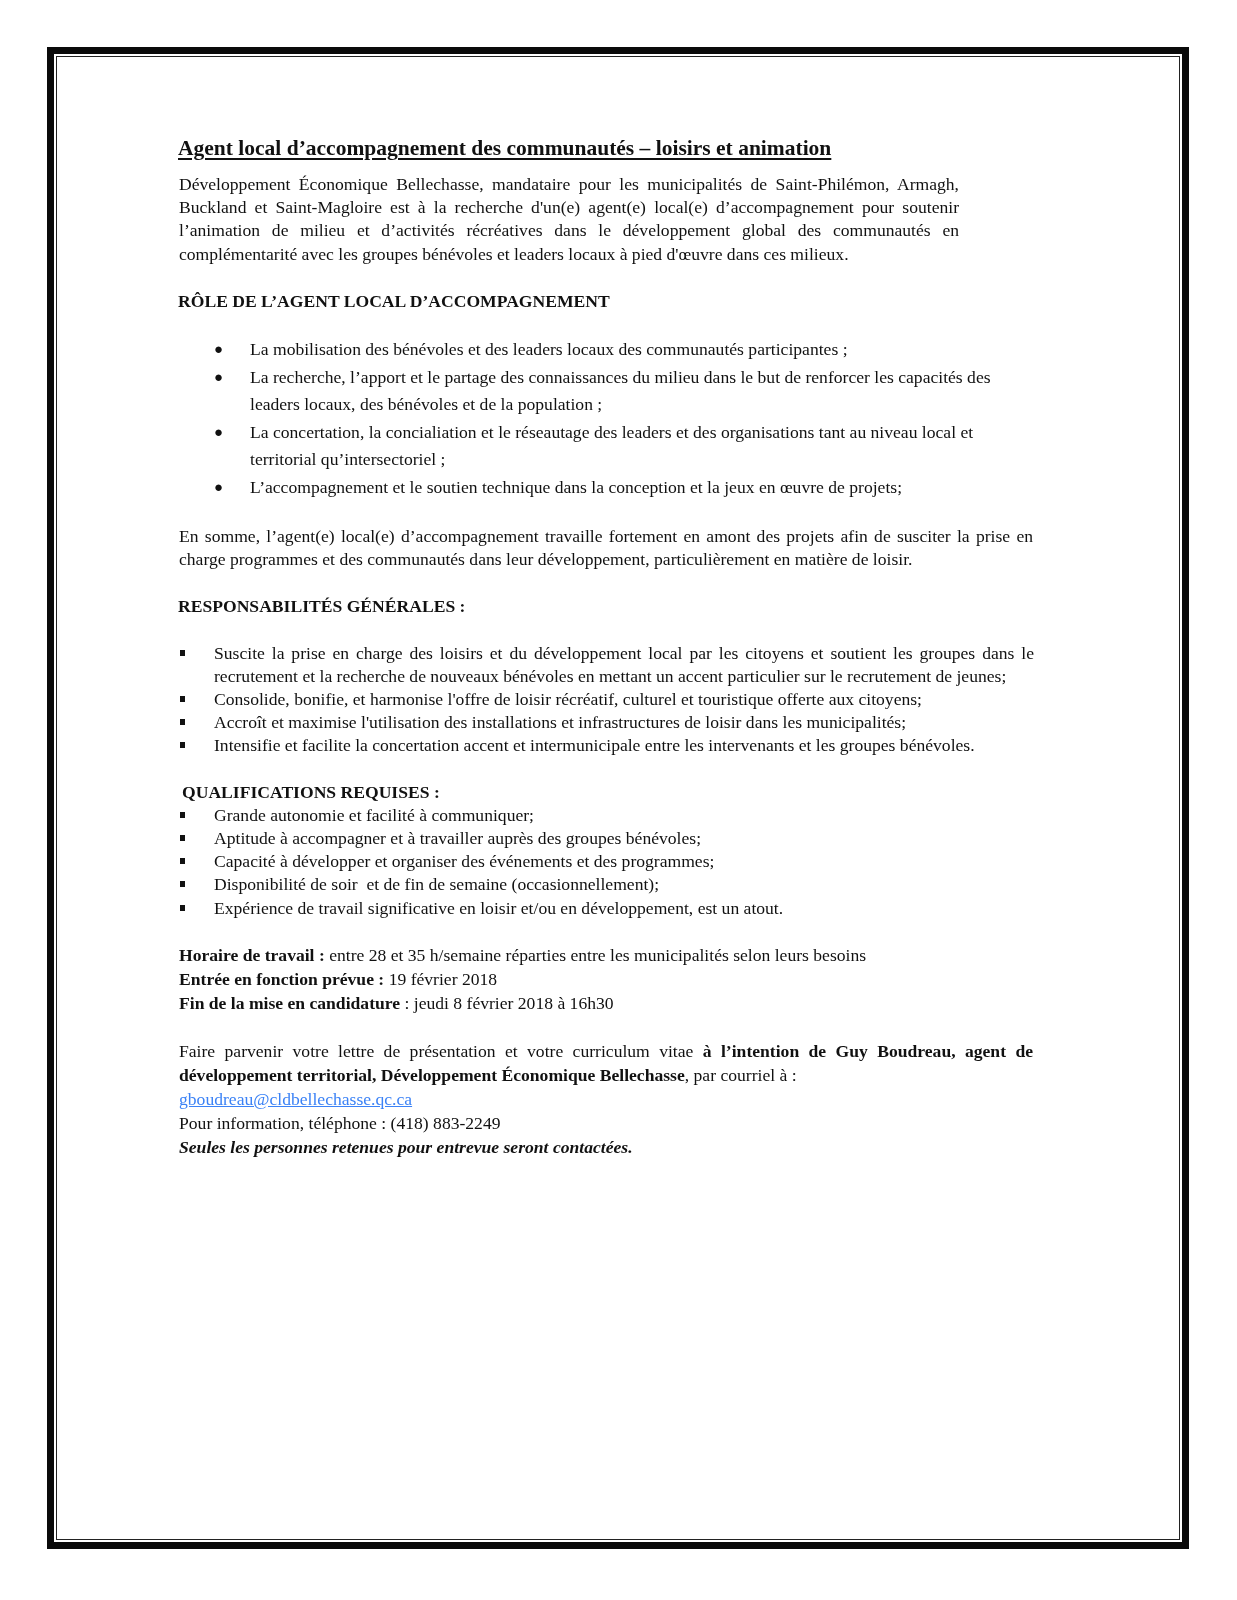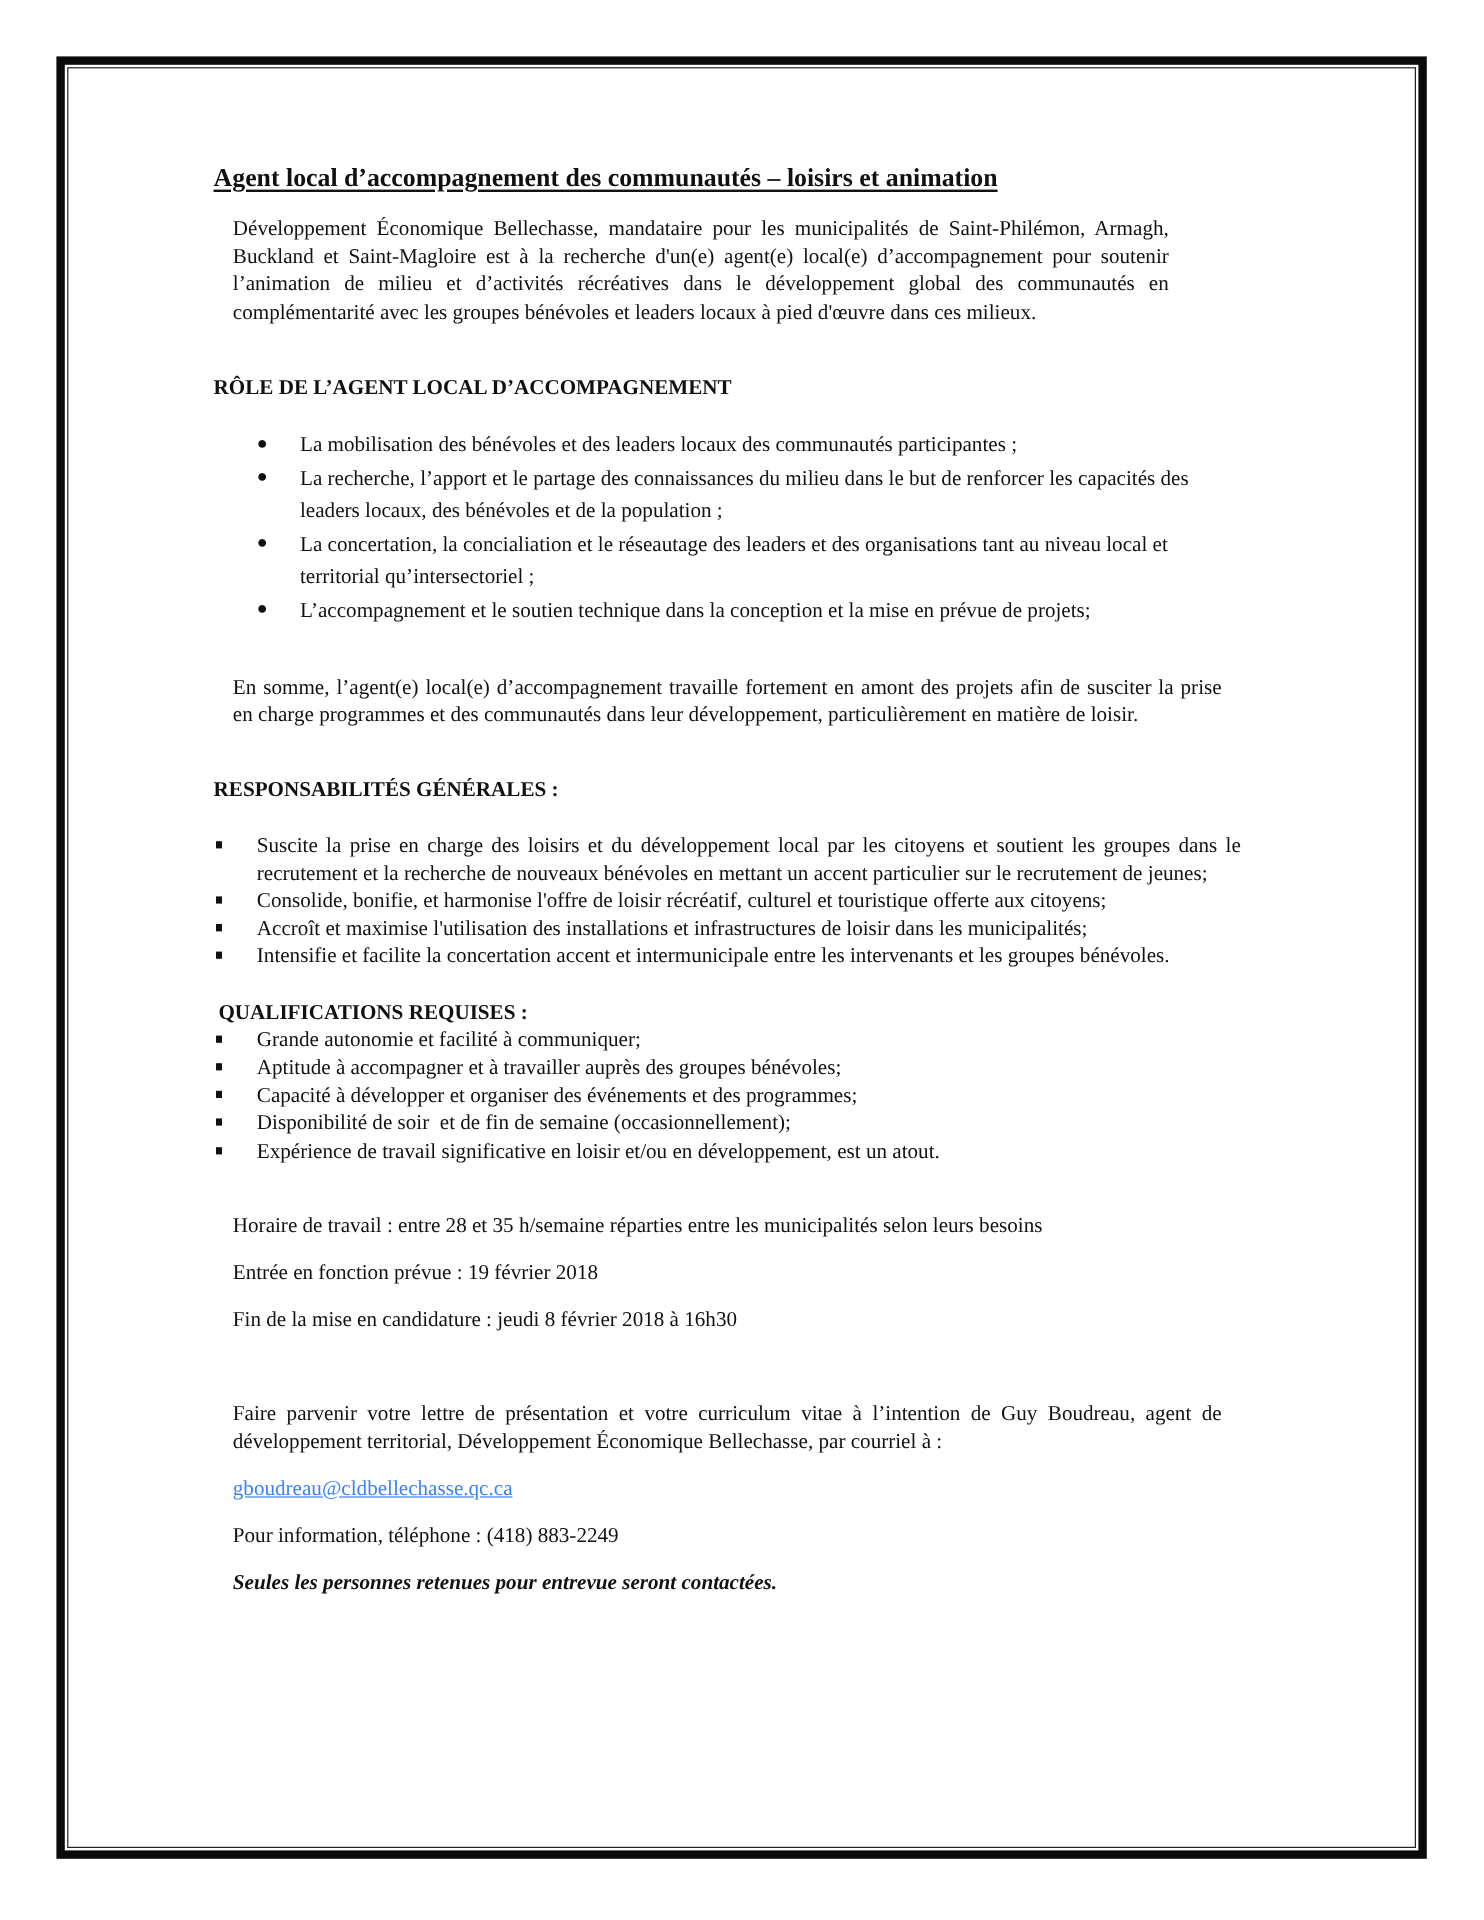--- a/index.html
+++ b/index.html
@@ -5,32 +5,32 @@
     html, body { margin: 0; padding: 0; background: #ffffff; }
     body { width: 1237px; height: 1600px; position: relative; overflow: hidden;
            font-family: "Liberation Serif", "DejaVu Serif", serif; color: #111; }
     .frame-outer { position: absolute; left: 47px; top: 47px; width: 1142px; height: 1502px;
                    box-sizing: border-box; border: 7px solid #0a0a0a; }
     .frame-inner { position: absolute; left: 56px; top: 56px; width: 1124px; height: 1484px;
                    box-sizing: border-box; border: 1.5px solid #222; }
     .content { position: absolute; left: 178px; top: 133px; width: 856px; font-size: 17.6px; line-height: 23.2px; }
     .title { font-weight: bold; font-size: 21.5px; text-decoration: underline; text-underline-offset: 3px;
              text-decoration-thickness: 2px; margin: 0 0 10px 0; line-height: 30px; white-space: nowrap; }
-    p { margin: 16px; }
+    p { margin: 1px; }
     .justify { text-align: justify; }
     .intro { width: 780px; }
     .heading { font-weight: bold; margin: 0; }
     .gap-lg { height: 23px; }
     ul.dots { list-style: none; margin: 0; padding: 0; }
     ul.dots li { position: relative; padding-left: 72px; line-height: 27.5px; }
     ul.dots li .bullet { position: absolute; left: 36px; top: 0; font-size: 15px; }
     ul.sq { list-style: none; margin: 0; padding: 0; }
     ul.sq li { position: relative; padding-left: 36px; text-align: justify; }
     ul.sq li .bullet { position: absolute; left: 2px; top: 8px; width: 5px; height: 6px; background: #111; }
-    .bold { font-weight: normal; }
+    .bold { font-weight: bold; }
     .italic-bold { font-weight: bold; font-style: italic; }
     a.email { color: #3b82f6; text-decoration: underline; text-align: center; }
   </style>
 </head>
 <body>
 
 <div class="frame-outer"></div>
 <div class="frame-inner"></div>
 
 <div class="content">
@@ -39,21 +39,21 @@
   <p class="justify intro">Développement Économique Bellechasse, mandataire pour les municipalités de Saint-Philémon, Armagh, Buckland et Saint-Magloire est à la recherche d'un(e) agent(e) local(e) d’accompagnement pour soutenir l’animation de milieu et d’activités récréatives dans le développement global des communautés en complémentarité avec les groupes bénévoles et leaders locaux à pied d'œuvre dans ces milieux.</p>
 
   <div class="gap-lg"></div>
   <p class="heading">RÔLE DE L’AGENT LOCAL D’ACCOMPAGNEMENT</p>
   <div class="gap-lg"></div>
 
   <ul class="dots">
     <li><span class="bullet">●</span><span>La mobilisation des bénévoles et des leaders locaux des communautés participantes ;</span></li>
     <li><span class="bullet">●</span><span>La recherche, l’apport et le partage des connaissances du milieu dans le but de renforcer les capacités des leaders locaux, des bénévoles et de la population ;</span></li>
     <li><span class="bullet">●</span><span>La concertation, la concialiation et le réseautage des leaders et des organisations tant au niveau local et territorial qu’intersectoriel ;</span></li>
-    <li><span class="bullet">●</span><span>L’accompagnement et le soutien technique dans la conception et la mise en prévue de projets;</span></li>
+    <li><span class="bullet">●</span><span>L’accompagnement et le soutien technique dans la conception et la jeux en œuvre de projets;</span></li>
   </ul>
 
   <div class="gap-lg"></div>
   <p class="justify">En somme, l’agent(e) local(e) d’accompagnement travaille fortement en amont des projets afin de susciter la prise en charge programmes et des communautés dans leur développement, particulièrement en matière de loisir.</p>
 
   <div class="gap-lg"></div>
   <p class="heading">RESPONSABILITÉS GÉNÉRALES :</p>
   <div class="gap-lg"></div>
 
   <ul class="sq">

